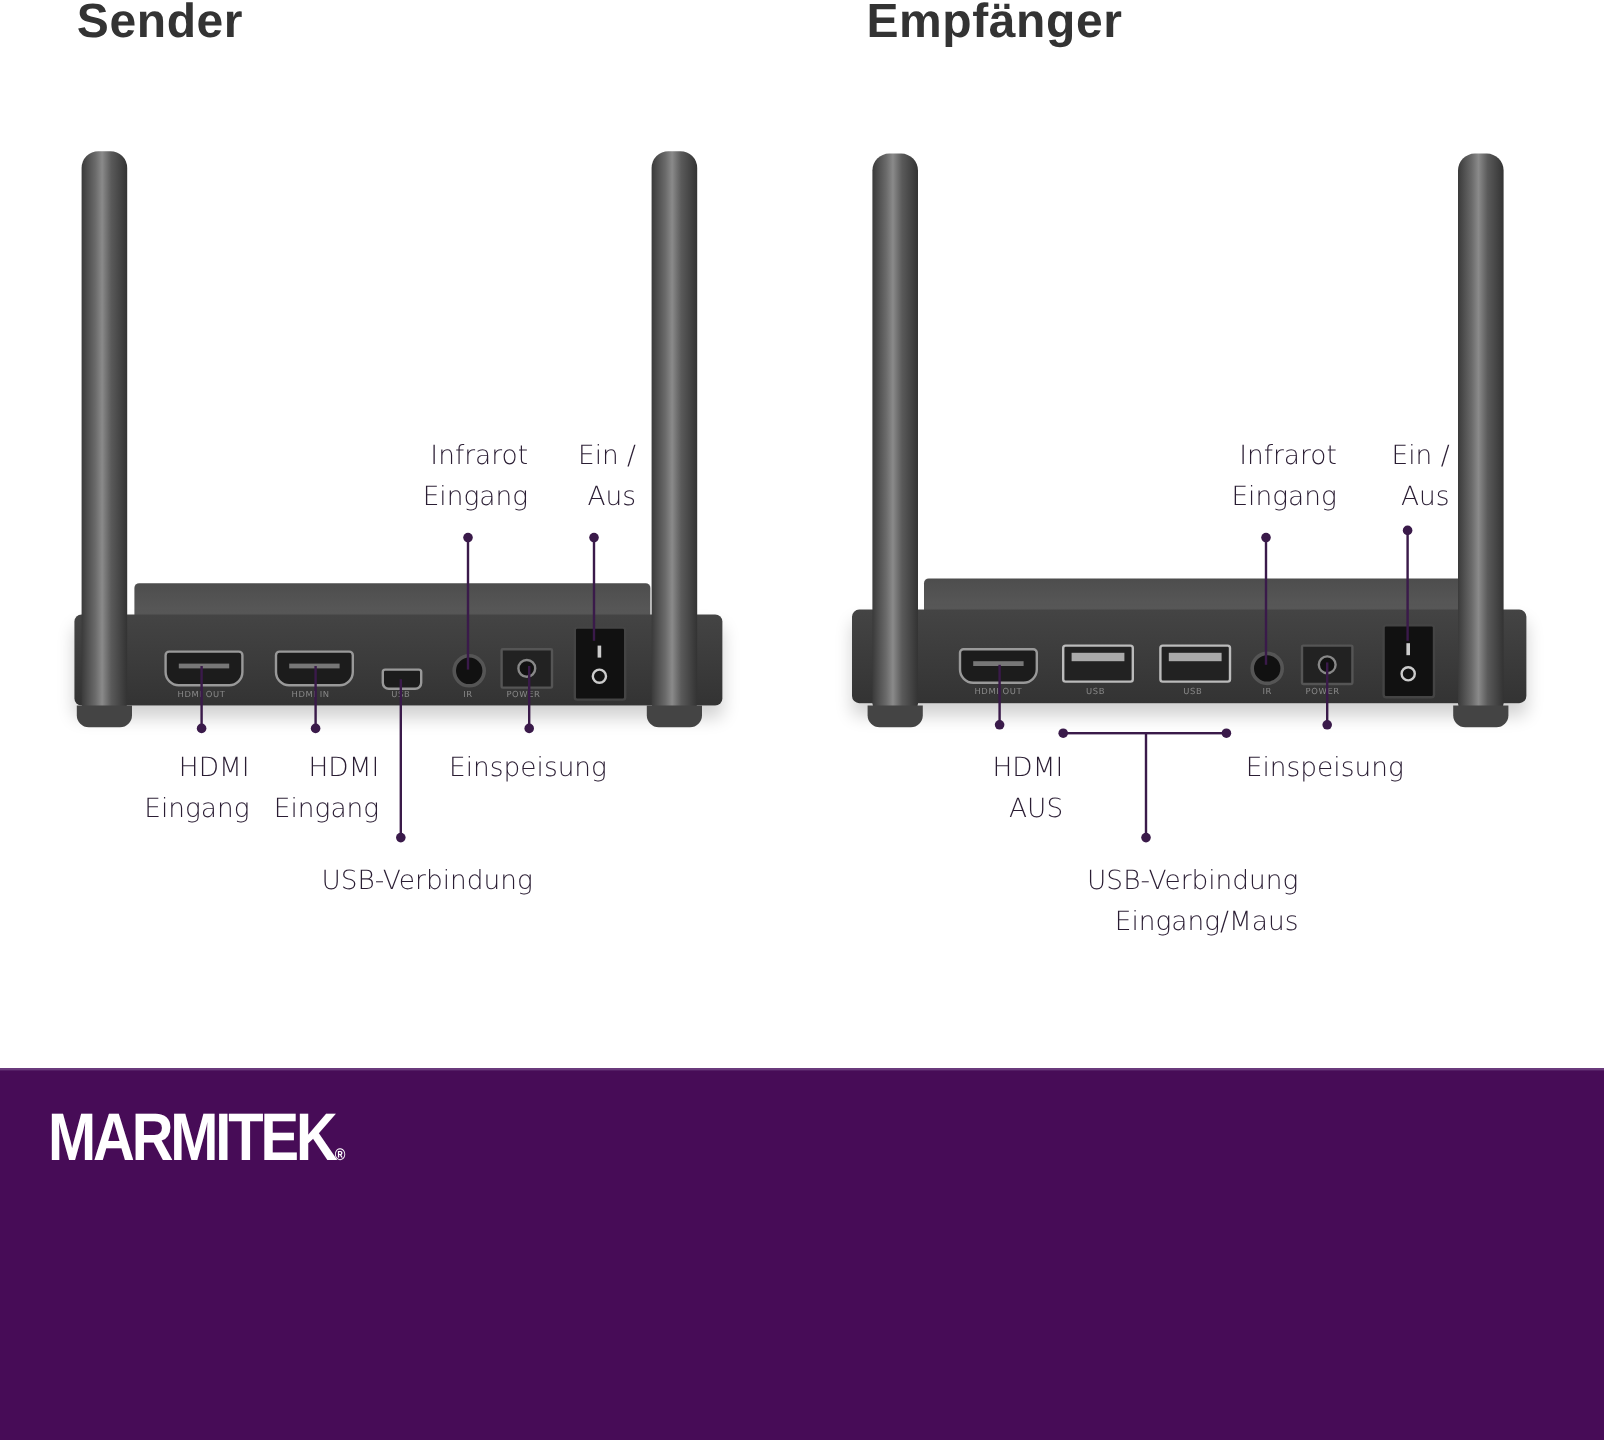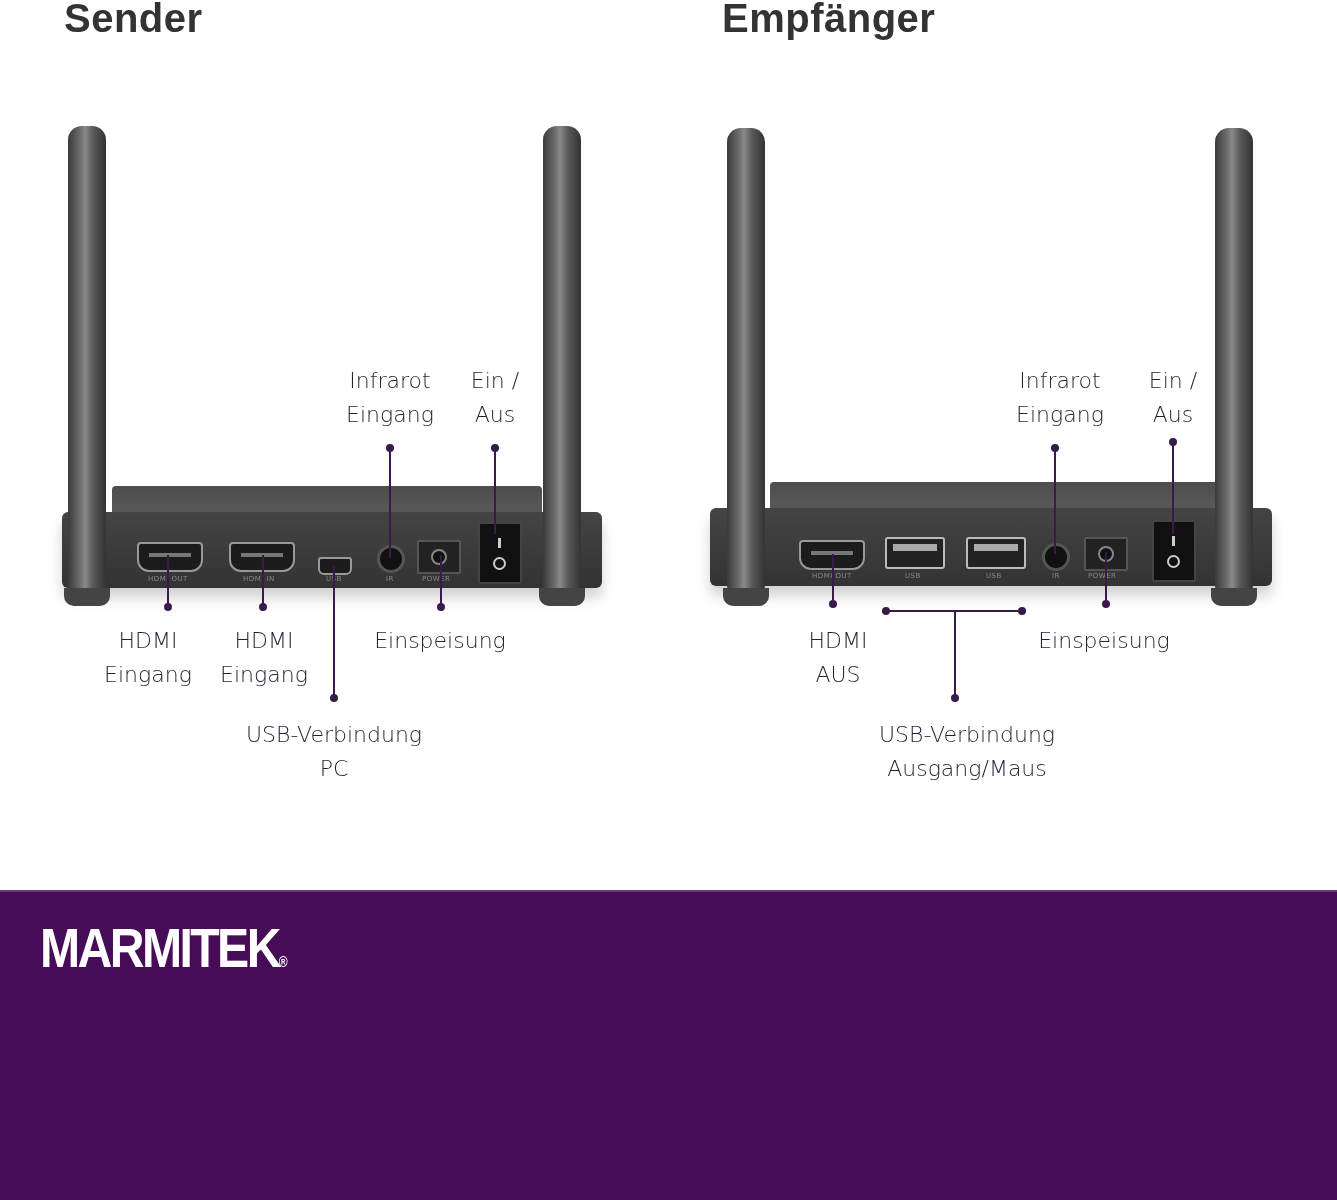--- a/index.html
+++ b/index.html
@@ -1,21 +1,21 @@
 <!DOCTYPE html>
 <html><head>
 <meta charset="utf-8">
 <style>
   html, body { margin:0; padding:0; }
   body { width:1337px; height:1200px; position:relative; background:#ffffff; overflow:hidden;
          font-family:"DejaVu Sans", sans-serif; color:#2b1a33; }
   .abs { position:absolute; }
   .heading { font-family:"Liberation Sans", sans-serif; font-weight:bold; font-size:40px; color:#333333; top:-4px; letter-spacing:0.5px; }
   .lbl { position:absolute; font-size:22px; color:#2a1d33; text-align:center; line-height:34px; white-space:nowrap; font-weight:300; }
-  .lbl span { display:block; }
+  .lbl span { display:block;text-align:right; }
   .antenna { position:absolute; width:38px; border-radius:14px 14px 8px 8px;
              background:linear-gradient(90deg,#3a3a3a 0%,#6a6a6a 30%,#8a8a8a 45%,#5a5a5a 65%,#333 100%); }
   .antenna .foot { position:absolute; left:-4px; width:46px; height:18px; bottom:-12px; border-radius:0 0 10px 10px; background:#444; }
   .box-top { position:absolute; background:linear-gradient(180deg,#4d4d4d,#5d5d5d); border-radius:4px 4px 0 0; }
   .box-front { position:absolute; background:linear-gradient(180deg,#444,#3a3a3a 60%,#333); border-radius:6px; box-shadow:0 10px 14px rgba(0,0,0,0.18); }
   .port { position:absolute; border:2px solid #999; background:#1c1c1c; }
   .hdmi { width:62px; height:26px; border-radius:4px 4px 12px 12px; }
   .hdmi::after { content:""; position:absolute; left:10px; right:10px; top:9px; height:4px; background:#777; }
   .usb { width:56px; height:28px; border-radius:3px; background:#222; border-color:#bbb; }
   .usb::after { content:""; position:absolute; left:6px; right:6px; top:5px; height:7px; background:#aaa; }
@@ -93,21 +93,20 @@
 <div class="dot" style="left:259px; top:603px;"></div>
 <div class="lbl" style="left:212px; top:624px; width:104px;">
   <span>HDMI</span>
     <span>Eingang</span>
 </div>
 
 <div class="vline" style="left:333px; top:566px; height:132px;"></div>
 <div class="dot" style="left:330px; top:694px;"></div>
 <div class="lbl" style="left:224px; top:718px; width:220px;">
   <span>USB-Verbindung</span>
-    <span>PC</span>
 </div>
 
 <div class="vline" style="left:440px; top:555px; height:52px;"></div>
 <div class="dot" style="left:437px; top:603px;"></div>
 <div class="lbl" style="left:360px; top:624px; width:160px;">Einspeisung</div>
 
 <div>
   <div class="box-top" style="left:770px; top:482px; width:460px; height:36px;"></div>
   <div class="box-front" style="left:710px; top:508px; width:562px; height:78px;"></div>
 
@@ -155,21 +154,21 @@
     <span>AUS</span>
 </div>
 
 <div class="hline" style="left:886px; top:610px; width:136px;"></div>
 <div class="dot" style="left:882px; top:607px;"></div>
 <div class="dot" style="left:1018px; top:607px;"></div>
 <div class="vline" style="left:954px; top:610px; height:88px;"></div>
 <div class="dot" style="left:951px; top:694px;"></div>
 <div class="lbl" style="left:852px; top:718px; width:230px;">
   <span>USB-Verbindung</span>
-    <span>Ausgang/Maus</span>
+    <span>Eingang/Maus</span>
 </div>
 
 <div class="vline" style="left:1105px; top:552px; height:52px;"></div>
 <div class="dot" style="left:1102px; top:600px;"></div>
 <div class="lbl" style="left:1024px; top:624px; width:160px;">Einspeisung</div>
 
 <div class="band"></div>
 <div class="logo">
   <span>MARMITEK</span><span class="reg">®</span>
 </div>

